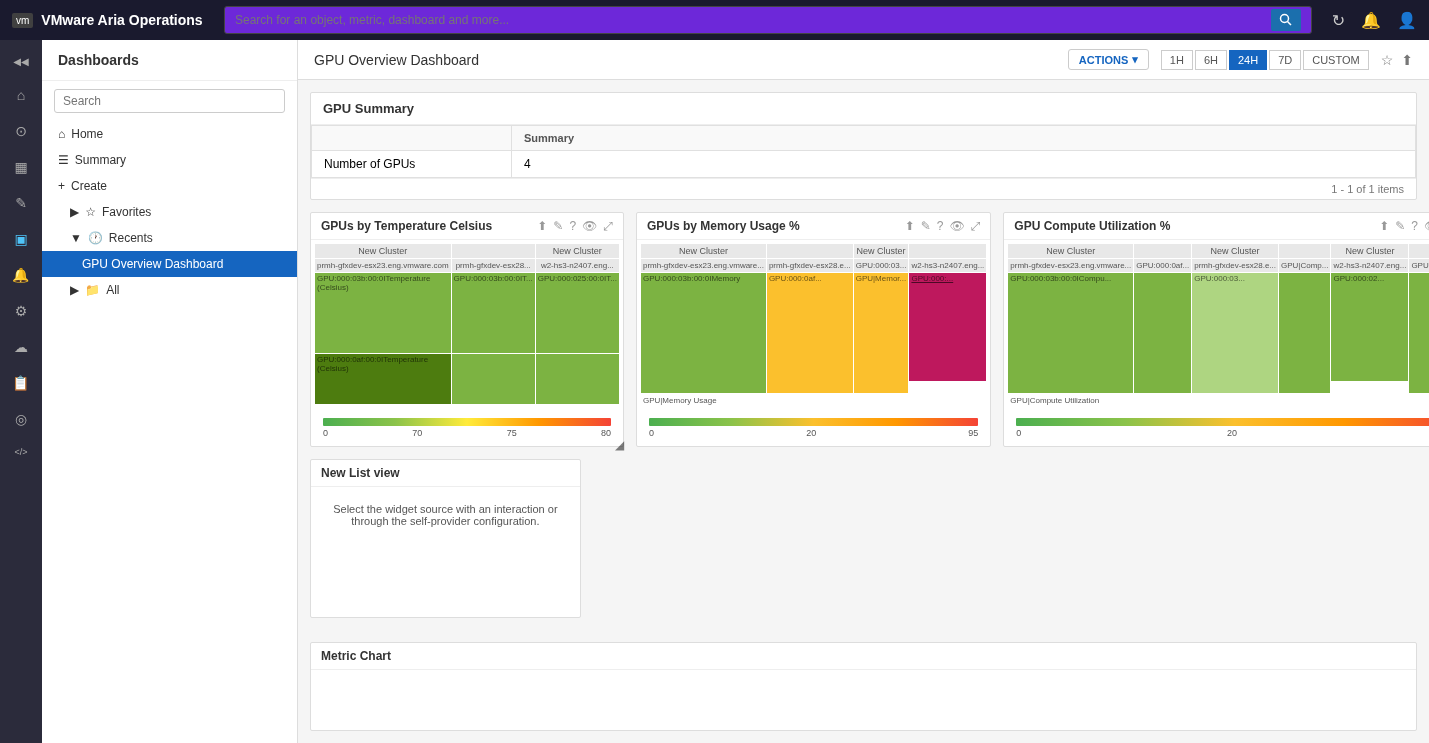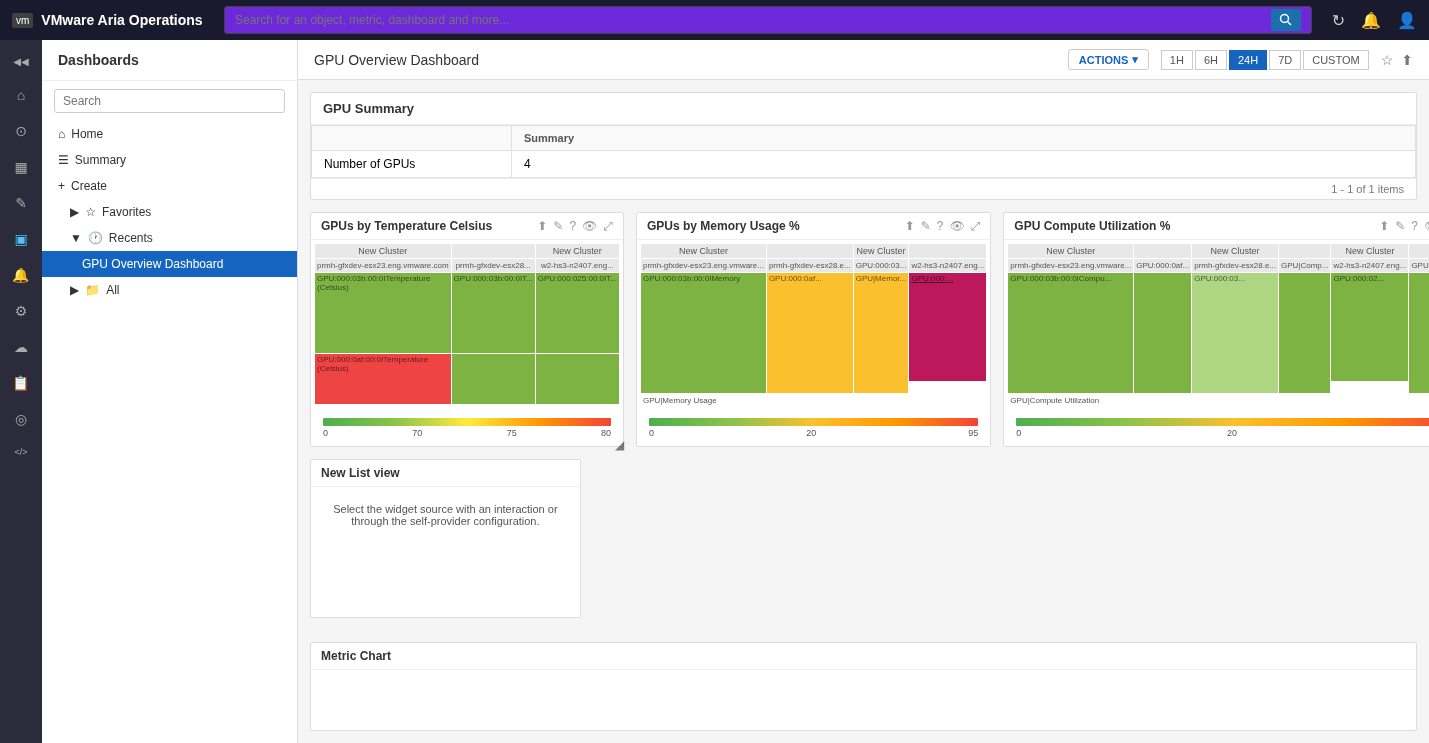--- a/index.html
+++ b/index.html
@@ -245,21 +245,21 @@
               <span>👁</span>
               <span>⤢</span>
             </div>
           </div>
           <div class="heatmap-container">
             <div class="heatmap-columns" style="height:170px;">
               <div class="heatmap-col">
                 <div class="heatmap-col-header">New Cluster</div>
                 <div class="heatmap-col-header" style="font-size:8px;">prmh-gfxdev-esx23.eng.vmware.com</div>
                 <div class="heatmap-cell" style="height:80px;background:#7cb342;">GPU:000:03b:00:0ITemperature (Celsius)</div>
-                <div class="heatmap-cell" style="height:50px;background:#ef4444;">GPU:000:0af:00:0ITemperature (Celsius)</div>
+                <div class="heatmap-cell" style="height:50px;background:#4d7c0f;">GPU:000:0af:00:0ITemperature (Celsius)</div>
               </div>
               <div class="heatmap-col">
                 <div class="heatmap-col-header">&nbsp;</div>
                 <div class="heatmap-col-header" style="font-size:8px;">prmh-gfxdev-esx28...</div>
                 <div class="heatmap-cell" style="height:80px;background:#7cb342;">GPU:000:03b:00:0IT...</div>
                 <div class="heatmap-cell" style="height:50px;background:#7cb342;"></div>
               </div>
               <div class="heatmap-col">
                 <div class="heatmap-col-header">New Cluster</div>
                 <div class="heatmap-col-header" style="font-size:8px;">w2-hs3-n2407.eng...</div>

